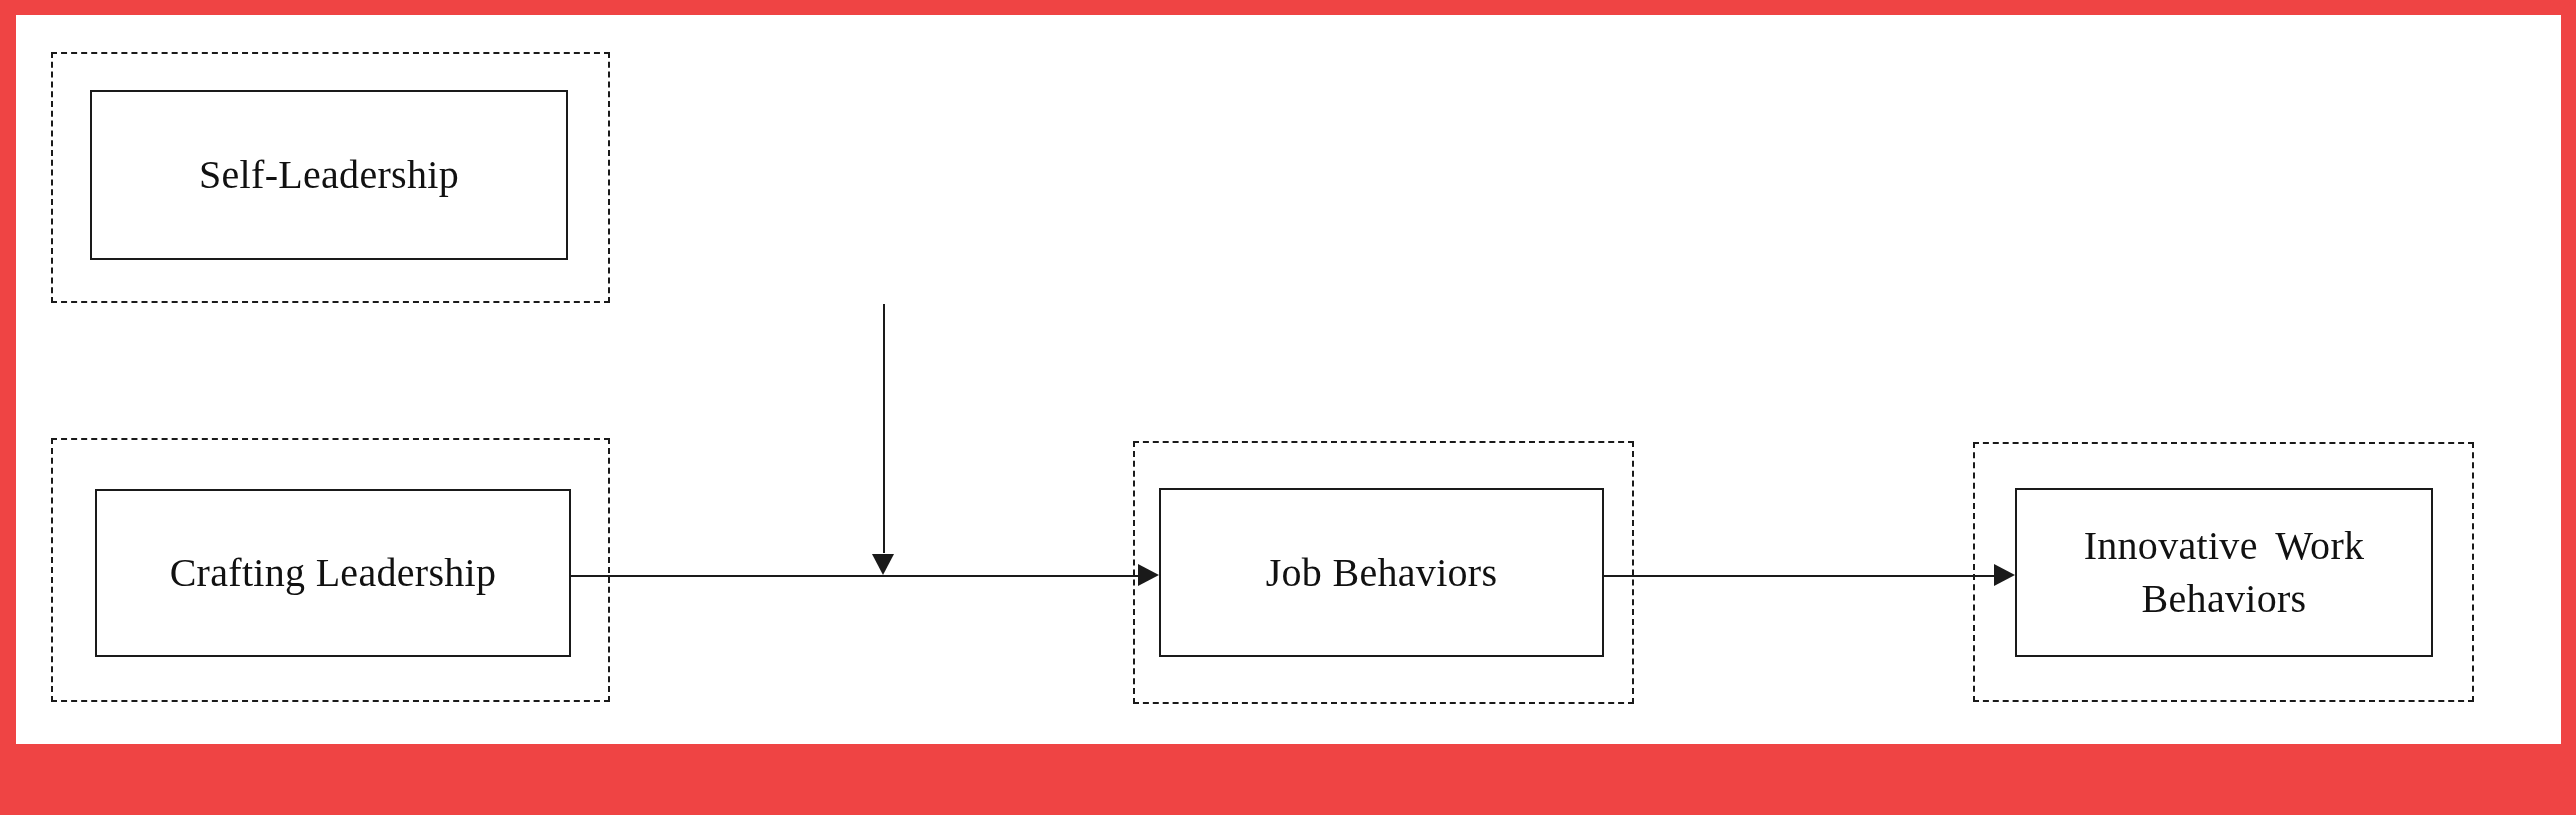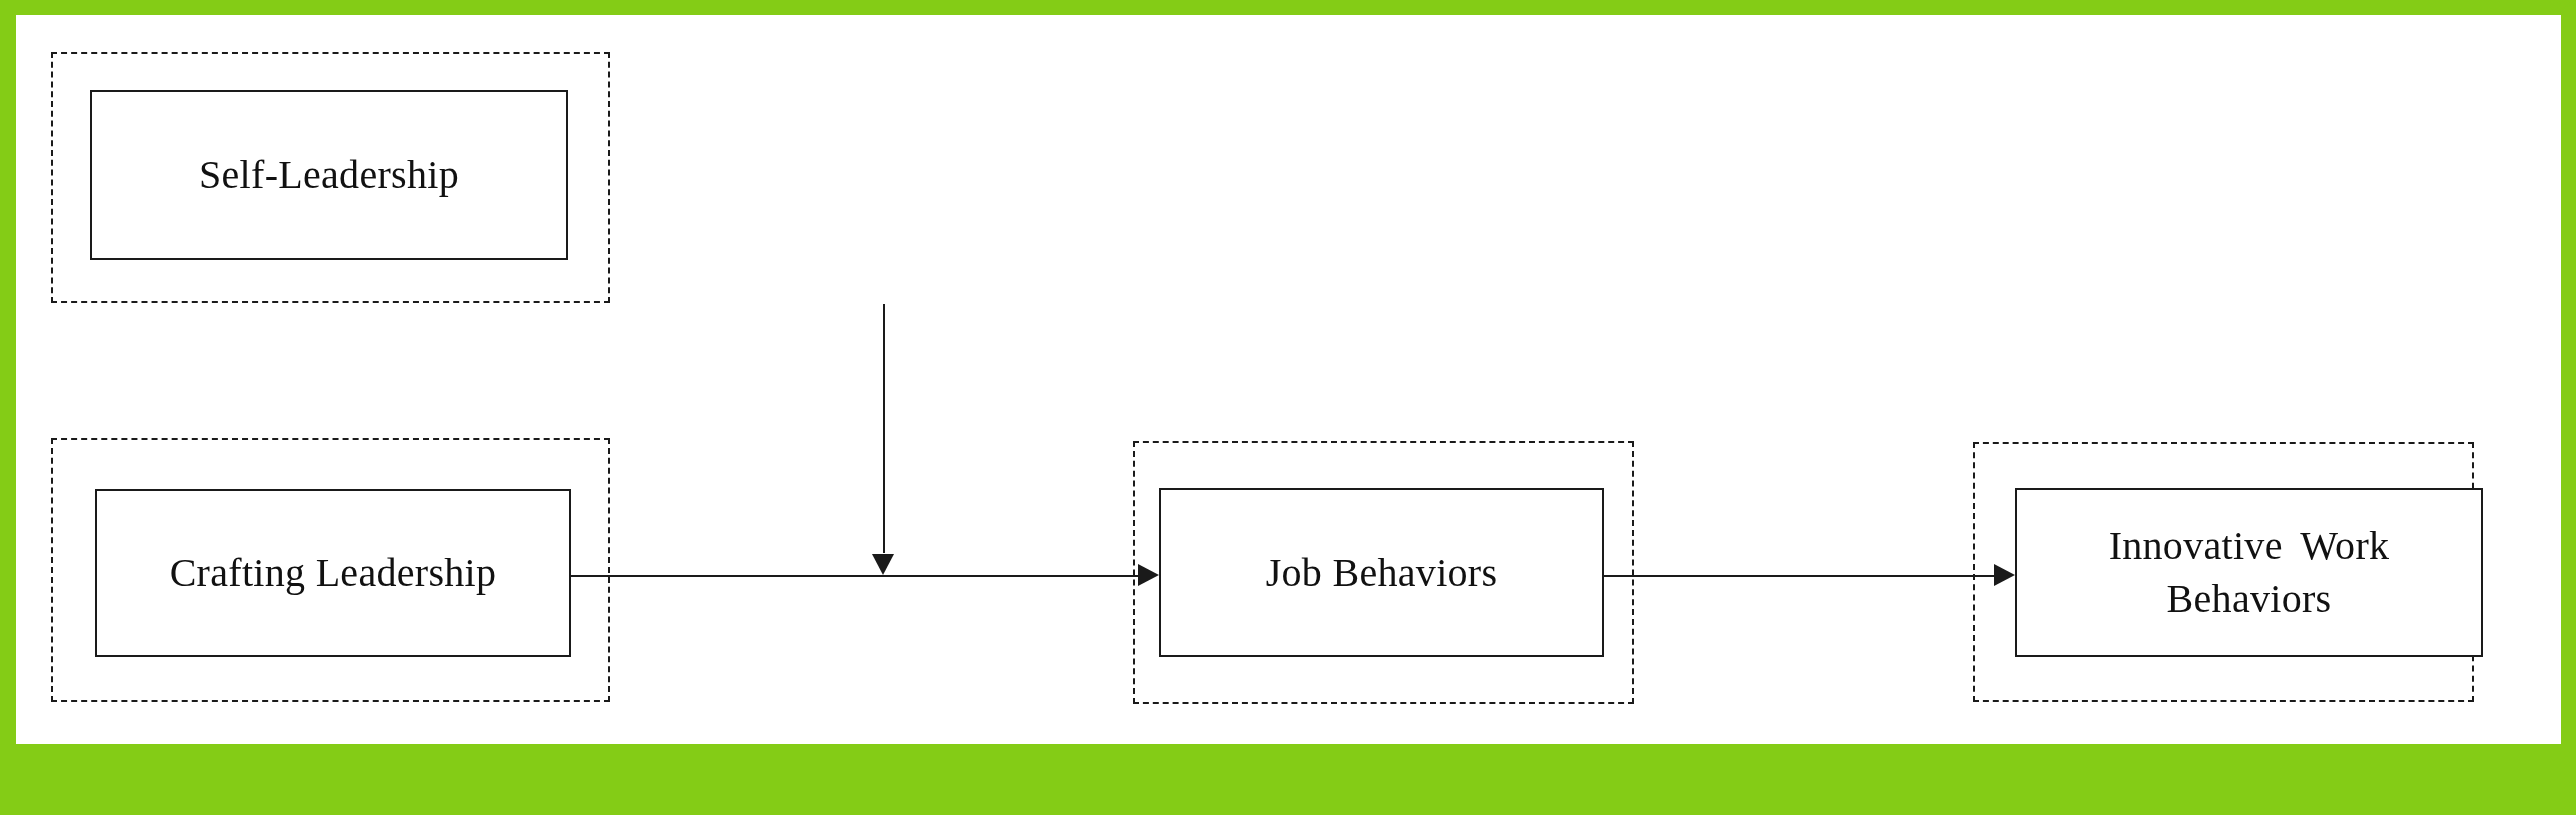--- a/index.html
+++ b/index.html
@@ -13,21 +13,21 @@
     font-family: "Liberation Serif", "DejaVu Serif", serif;
     overflow: hidden;
   }
 
   
   #frame {
     position: absolute;
     left: 0; top: 0;
     width: 2576px;
     height: 816px;
-    background: #84cc16;
+    background: #ef4444;
   }
   #canvas {
     position: absolute;
     left: 16px;
     top: 14.5px;
     width: 2545px;
     height: 729px;
     background: #ffffff;
     overflow: hidden;
   }
@@ -123,20 +123,20 @@
       <span class="node-label">Job Behaviors</span>
     </div>
 
     <div class="edge-h" style="left:1588px; top:560px; width:391px;">
     </div>
     <div class="arrow-right" style="left:1978px; top:549px;">
     </div>
 
     <div class="construct" style="left:1957px; top:427px; width:501px; height:260px;">
     </div>
-    <div class="node" style="left:1999px; top:473px; width:468px; height:169px;">
+    <div class="node" style="left:1999px; top:473px; width:418px; height:169px;">
       <span class="node-label two-line">Innovative Work
 Behaviors</span>
     </div>
 
   </div>
 </div>
 
 
 </body></html>

